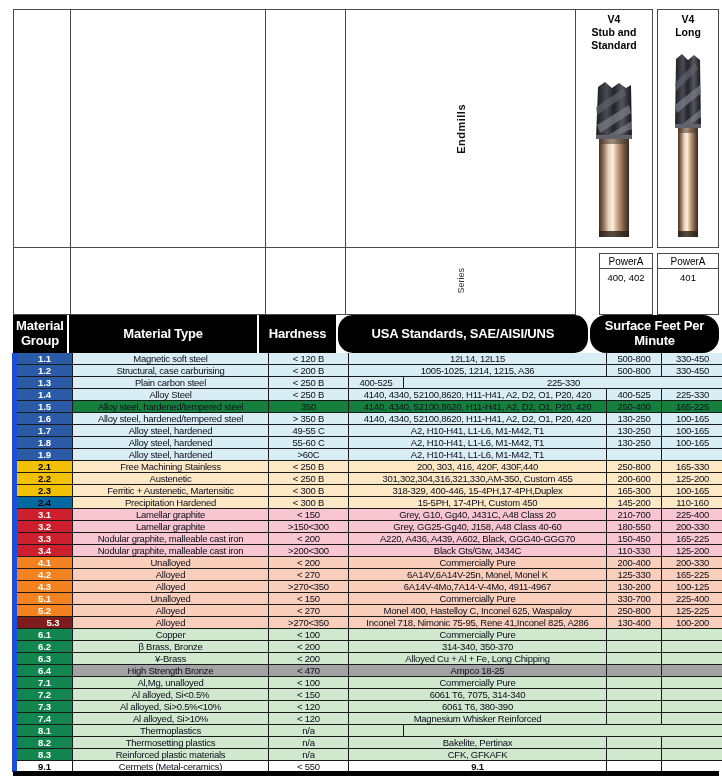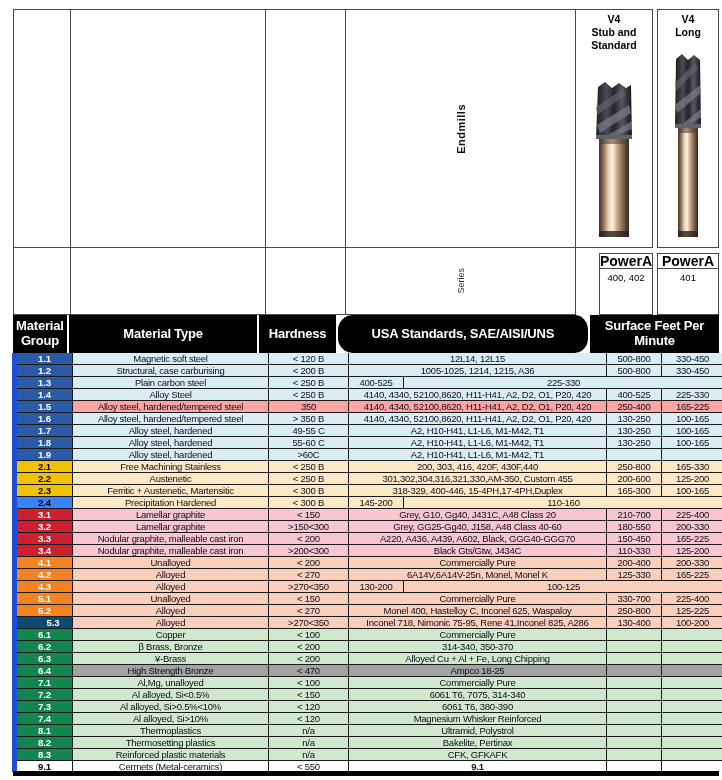--- a/index.html
+++ b/index.html
@@ -22,33 +22,33 @@
   #tool-box-stub{left:575px;top:9px;width:78px;height:239px;}
   #tool-box-long{left:657px;top:9px;width:62px;height:239px;}
   .tool-title{font-size:10.5px;font-weight:bold;text-align:center;line-height:1.25;
               white-space:pre-line;padding-top:3px;color:#000;}
   .tool-img{margin-top:auto;margin-bottom:6px;display:block;}
 
   .series-tool-box{position:absolute;border:1px solid #4a4a4a;background:#fff;box-sizing:border-box;}
   #series-stub-box{left:599px;top:253px;width:54px;height:62px;}
   #series-long-box{left:657px;top:253px;width:62px;height:62px;}
   .series-name{height:14px;border-bottom:1px solid #4a4a4a;display:flex;align-items:center;
-               justify-content:center;font-size:14px;color:#000;font-weight:bold;}
+               justify-content:center;font-size:10px;color:#000;}
   .series-models{height:16px;display:flex;align-items:center;justify-content:center;
                  font-size:9.5px;color:#000;}
 
   
   #materials-table{position:absolute;left:13px;top:315px;width:706px;box-sizing:border-box;}
   #table-header{display:flex;height:38px;background:#fff;}
   .hcell{background:#000;color:#fff;font-weight:bold;font-size:13px;line-height:1.12;
          display:flex;align-items:center;justify-content:center;text-align:center;
          box-sizing:border-box;border-right:2px solid #fff;letter-spacing:-.2px;}
   .hcell:last-child{border-right:none;}
   .h-group{width:57px;} .h-type{width:195px;} .h-hard{width:80px;}
-  .h-usa{width:258px;border-radius:15px;} .h-sfm{width:132px;}
+  .h-usa{width:258px;border-radius:15px;} .h-sfm{width:132px;border-radius:16px;}
 
   #table-body{display:flex;flex-direction:column;height:418px;
               border:1px solid #1a1a1a;border-top:none;box-sizing:content-box;
               margin-left:-1px;width:706px;border-left:5px solid #1d4ed8;border-right:1px solid #1a1a1a;}
   .trow{display:flex;flex:1;box-sizing:border-box;border-bottom:1px solid #1a1a1a;}
   .trow:last-child{border-bottom:none;}
   .cell{box-sizing:border-box;border-right:1px solid #1a1a1a;display:flex;align-items:center;
         justify-content:center;font-size:9.5px;letter-spacing:-.25px;white-space:nowrap;
         overflow:hidden;color:#0d0d1d;}
   .c-group{width:56px;font-weight:bold;font-size:9.5px;letter-spacing:0;}
@@ -177,21 +177,21 @@
           <div class="cell c-sfm2">225-330</div>
         </div>
         <div class="trow" style="background: rgb(217, 238, 244); text-align: right;">
           <div class="cell c-group" style="background: rgb(43, 90, 167); color: rgb(255, 255, 255);">1.4</div>
           <div class="cell c-type">Alloy Steel</div>
           <div class="cell c-hard">&lt; 250 B</div>
           <div class="cell c-usa">4140, 4340, 52100,8620, H11-H41, A2, D2, O1, P20, 420</div>
           <div class="cell c-sfm1">400-525</div>
           <div class="cell c-sfm2">225-330</div>
         </div>
-        <div class="trow" style="background: #fca5a5; align-items: flex-end;">
+        <div class="trow" style="background: #15803d; align-items: flex-end;">
           <div class="cell c-group" style="background: rgb(43, 90, 167); color: rgb(255, 255, 255);">1.5</div>
           <div class="cell c-type">Alloy steel, hardened/tempered steel</div>
           <div class="cell c-hard">350</div>
           <div class="cell c-usa">4140, 4340, 52100,8620, H11-H41, A2, D2, O1, P20, 420</div>
           <div class="cell c-sfm1">250-400</div>
           <div class="cell c-sfm2">165-225</div>
         </div>
         <div class="trow" style="background: rgb(217, 238, 244);">
           <div class="cell c-group" style="background: rgb(43, 90, 167); color: rgb(255, 255, 255);">1.6</div>
           <div class="cell c-type">Alloy steel, hardened/tempered steel</div>
@@ -242,23 +242,24 @@
         </div>
         <div class="trow" style="background: rgb(252, 232, 197);">
           <div class="cell c-group" style="background: rgb(242, 193, 4); color: rgb(0, 0, 0);">2.3</div>
           <div class="cell c-type">Ferritic + Austenetic, Martensitic</div>
           <div class="cell c-hard">&lt; 300 B</div>
           <div class="cell c-usa">318-329, 400-446, 15-4PH,17-4PH,Duplex</div>
           <div class="cell c-sfm1">165-300</div>
           <div class="cell c-sfm2">100-165</div>
         </div>
         <div class="trow" style="background: rgb(252, 232, 197);">
-          <div class="cell c-group" style="background: #3b82f6; color: rgb(0, 0, 0);">2.4</div>
+          <div class="cell c-group" style="background: #0369a1; color: rgb(0, 0, 0);">2.4</div>
           <div class="cell c-type">Precipitation Hardened</div>
           <div class="cell c-hard">&lt; 300 B</div>
+          <div class="cell c-usa">15-5PH, 17-4PH, Custom 450</div>
           <div class="cell c-sfm1">145-200</div>
           <div class="cell c-sfm2">110-160</div>
         </div>
         <div class="trow" style="background: rgb(248, 198, 208);">
           <div class="cell c-group" style="background: rgb(206, 31, 46); color: rgb(255, 255, 255);">3.1</div>
           <div class="cell c-type">Lamellar graphite</div>
           <div class="cell c-hard">&lt; 150</div>
           <div class="cell c-usa">Grey, G10, Gg40, J431C, A48 Class 20</div>
           <div class="cell c-sfm1">210-700</div>
           <div class="cell c-sfm2">225-400</div>
@@ -300,41 +301,42 @@
           <div class="cell c-type">Alloyed</div>
           <div class="cell c-hard">&lt; 270</div>
           <div class="cell c-usa">6A14V,6A14V-25n, Monel, Monel K</div>
           <div class="cell c-sfm1">125-330</div>
           <div class="cell c-sfm2">165-225</div>
         </div>
         <div class="trow" style="background: rgb(249, 207, 188);">
           <div class="cell c-group" style="background: rgb(245, 130, 32); color: rgb(255, 255, 255);">4.3</div>
           <div class="cell c-type">Alloyed</div>
           <div class="cell c-hard">&gt;270&lt;350</div>
+          <div class="cell c-usa">6A14V-4Mo,7A14-V-4Mo, 4911-4967</div>
           <div class="cell c-sfm1">130-200</div>
           <div class="cell c-sfm2">100-125</div>
         </div>
         <div class="trow" style="background: rgb(249, 207, 188);">
           <div class="cell c-group" style="background: rgb(245, 130, 32); color: rgb(255, 255, 255);">5.1</div>
           <div class="cell c-type">Unalloyed</div>
           <div class="cell c-hard">&lt; 150</div>
           <div class="cell c-usa">Commercially Pure</div>
           <div class="cell c-sfm1">330-700</div>
           <div class="cell c-sfm2">225-400</div>
         </div>
         <div class="trow" style="background: rgb(249, 207, 188);">
           <div class="cell c-group" style="background: rgb(245, 130, 32); color: rgb(255, 255, 255);">5.2</div>
           <div class="cell c-type">Alloyed</div>
           <div class="cell c-hard">&lt; 270</div>
           <div class="cell c-usa">Monel 400, Hastelloy C, Inconel 625, Waspaloy</div>
           <div class="cell c-sfm1">250-800</div>
           <div class="cell c-sfm2">125-225</div>
         </div>
         <div class="trow" style="background: rgb(249, 207, 188);">
-          <div class="cell c-group" style="background: #0c4a6e; color: rgb(255, 255, 255); padding-left: 17px;">5.3</div>
+          <div class="cell c-group" style="background: #7f1d1d; color: rgb(255, 255, 255); padding-left: 17px;">5.3</div>
           <div class="cell c-type">Alloyed</div>
           <div class="cell c-hard">&gt;270&lt;350</div>
           <div class="cell c-usa">Inconel 718, Nimonic 75-95, Rene 41,Inconel 825, A286</div>
           <div class="cell c-sfm1">130-400</div>
           <div class="cell c-sfm2">100-200</div>
         </div>
         <div class="trow" style="background: rgb(207, 232, 206);">
           <div class="cell c-group" style="background: rgb(19, 134, 79); color: rgb(255, 255, 255);">6.1</div>
           <div class="cell c-type">Copper</div>
           <div class="cell c-hard">&lt; 100</div>
@@ -395,21 +397,20 @@
           <div class="cell c-type">Al alloyed, Si&gt;10%</div>
           <div class="cell c-hard">&lt; 120</div>
           <div class="cell c-usa">Magnesium Whisker Reinforced</div>
           <div class="cell c-sfm1"></div>
           <div class="cell c-sfm2"></div>
         </div>
         <div class="trow" style="background: rgb(207, 232, 206);">
           <div class="cell c-group" style="background: rgb(19, 134, 79); color: rgb(255, 255, 255);">8.1</div>
           <div class="cell c-type">Thermoplastics</div>
           <div class="cell c-hard">n/a</div>
-          <div class="cell c-usa">Ultramid, Polystrol</div>
           <div class="cell c-sfm1"></div>
           <div class="cell c-sfm2"></div>
         </div>
         <div class="trow" style="background: rgb(207, 232, 206);">
           <div class="cell c-group" style="background: rgb(19, 134, 79); color: rgb(255, 255, 255);">8.2</div>
           <div class="cell c-type">Thermosetting plastics</div>
           <div class="cell c-hard">n/a</div>
           <div class="cell c-usa">Bakelite, Pertinax</div>
           <div class="cell c-sfm1"></div>
           <div class="cell c-sfm2"></div>

